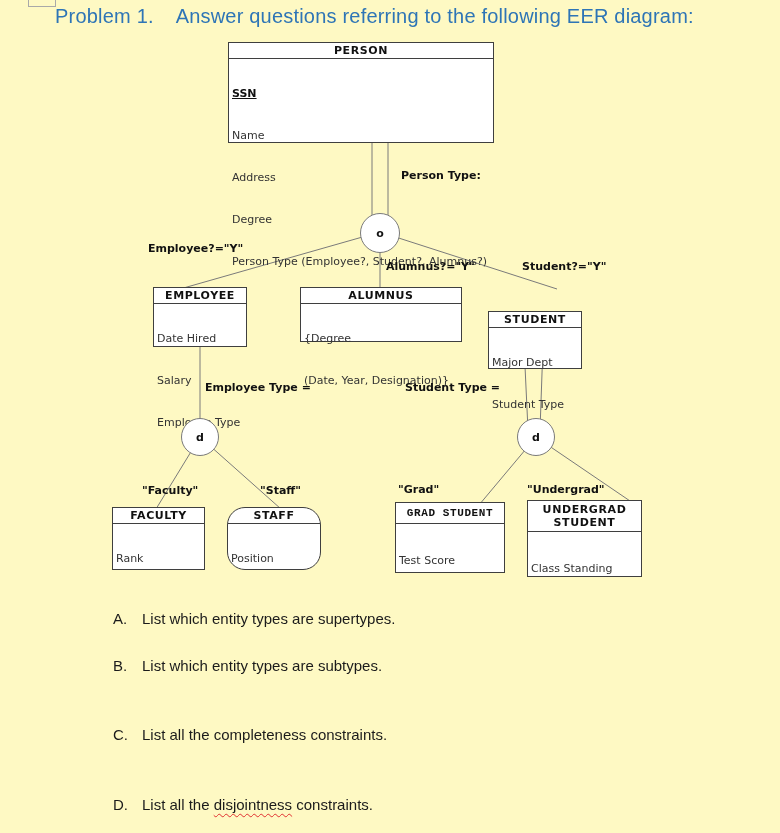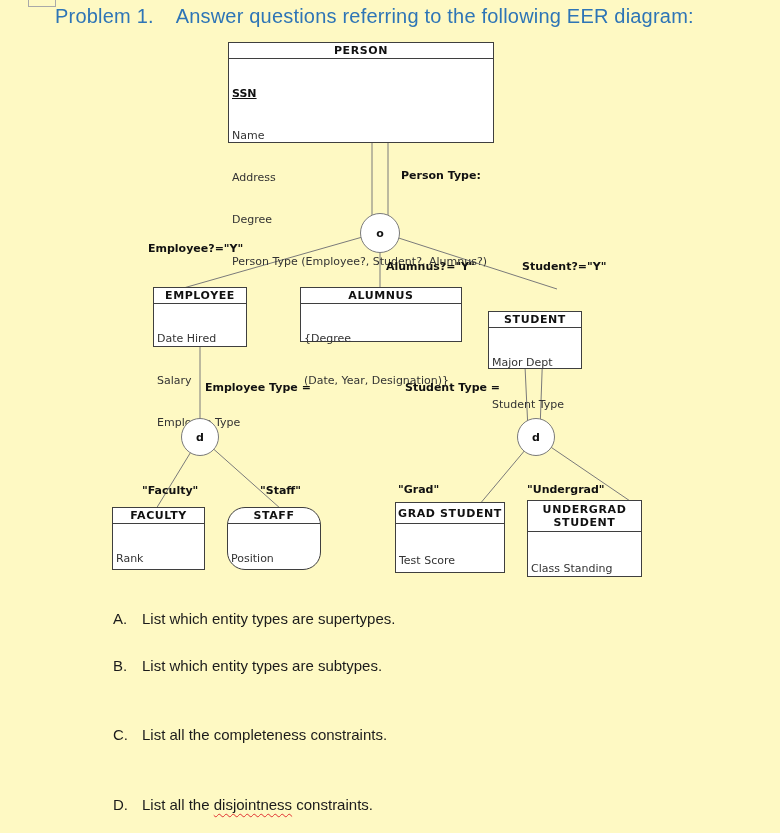--- a/index.html
+++ b/index.html
@@ -168,21 +168,21 @@
     </div>
 
     <div class="entity" style="left:227px; top:507px; width:94px; height:63px;border-radius:18px;">
       <div class="entity-header">STAFF</div>
       <div class="entity-attrs">
         <div>Position</div>
       </div>
     </div>
 
     <div class="entity" style="left:395px; top:502px; width:110px; height:71px;">
-      <div class="entity-header" style="padding:4px 2px 3px 2px;">GRAD STUDENT</div>
+      <div class="entity-header" style="padding:4px 2px 3px 2px;font-family:Liberation Mono, monospace;">GRAD STUDENT</div>
       <div class="entity-attrs" style="padding-top:2px;">
         <div>Test Score</div>
       </div>
     </div>
 
     <div class="entity" style="left:527px; top:500px; width:115px; height:77px;">
       <div class="entity-header" style="padding:2px 4px;">UNDERGRAD STUDENT</div>
       <div class="entity-attrs" style="padding-top:2px;">
         <div>Class Standing</div>
       </div>

